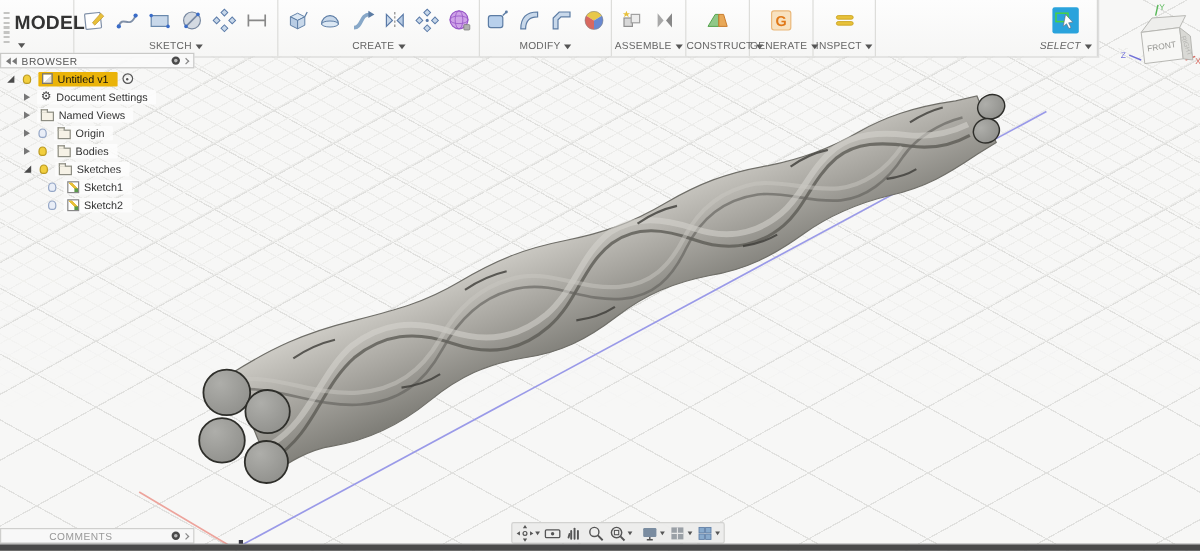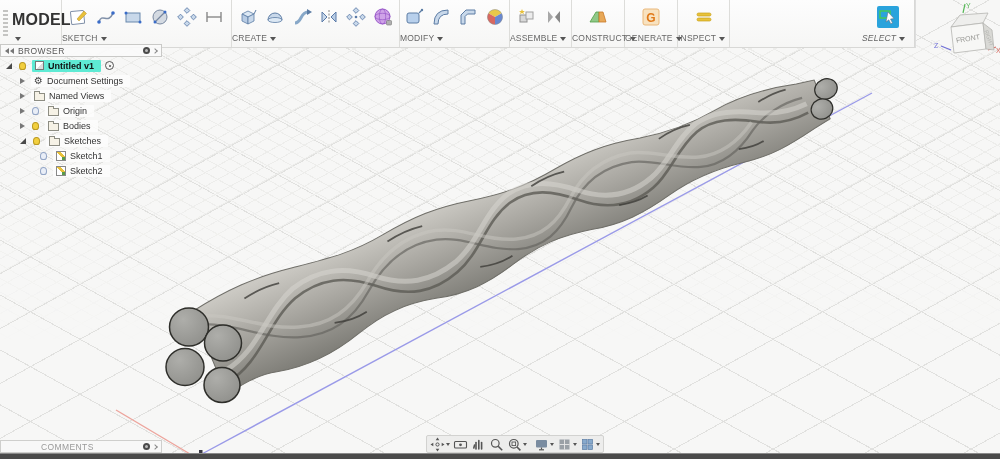--- a/index.html
+++ b/index.html
@@ -22,21 +22,21 @@
     mask-image:linear-gradient(180deg,#000 0%,#000 45%,transparent 95%);
   }
 
   
   #toolbar { position:absolute; left:0; top:0; width:916px; height:48px;
     background:linear-gradient(#fdfdfd,#f6f6f5); border-bottom:1px solid #d8d8d6;
     border-right:1px solid #ddd; }
   .grip { position:absolute; left:3px; top:10px; width:5px; height:28px;
     background:repeating-linear-gradient(180deg,#c4c4c2 0 2px, transparent 2px 4px); }
   .tgroup { position:absolute; top:0; height:47px; border-right:1px solid #ddddda; }
-  .tg-label { position:absolute; left:0; right:0; bottom:4px; text-align:left;
+  .tg-label { position:absolute; left:0; right:0; bottom:4px; text-align:center;
     font-size:8.5px; color:#666; letter-spacing:.2px; white-space:nowrap; }
   .caret { display:inline-block; width:0; height:0; border-left:3px solid transparent;
     border-right:3px solid transparent; border-top:4px solid #555; margin-left:3px; vertical-align:middle; }
   .icon-row { position:absolute; top:4px; left:0; right:0; display:flex; justify-content:center; gap:2px; }
   .tbtn { width:25px; height:25px; display:flex; align-items:center; justify-content:center; border-radius:2px; }
   #model-btn { position:absolute; left:12px; top:11px; font-size:16px; color:#333;
     font-weight:bold; letter-spacing:.2px; }
 
   
   #browser-header { position:absolute; left:0; top:44px; width:162px; height:13px;
@@ -45,21 +45,21 @@
   .collapse-ic { display:flex; margin-left:4px; gap:1px; }
   .tri-left { width:0; height:0; border-top:3px solid transparent; border-bottom:3px solid transparent; border-right:4px solid #777; }
   .dot-ic { width:7px; height:7px; border-radius:50%; background:#4a4a4a; position:relative; margin-right:3px; }
   .dot-ic::after { content:""; position:absolute; left:2px; top:2px; width:3px; height:3px; border-radius:50%; background:#bbb; }
   .chev-r { width:4px; height:4px; border-right:1px solid #888; border-top:1px solid #888;
     transform:rotate(45deg); margin-right:4px; }
 
   .trow { position:absolute; height:15px; display:flex; align-items:center; }
   .chip { display:inline-flex; align-items:center; gap:4px; padding:1px 7px 1px 3px;
     background:rgba(253,253,253,.85); border-radius:1px; font-size:9px; color:#333; white-space:nowrap; }
-  .chip.sel { background:#5eead4; color:#111; font-weight:bold; }
+  .chip.sel { background:#eab308; color:#111; font-weight:normal; }
   .tw-c { width:0; height:0; border-top:3.5px solid transparent; border-bottom:3.5px solid transparent; border-left:5px solid #777; }
   .tw-e { width:0; height:0; border-left:6px solid transparent; border-bottom:6px solid #4a4a4a; }
   .bulb { width:7px; height:8px; border-radius:50% 50% 42% 42%; position:relative; }
   .bulb.on  { background:#f2cf3e; border:1px solid #bb9a22; }
   .bulb.off { background:#e9eef7; border:1px solid #94a6c6; }
   .ic-cube { width:9px; height:9px; background:linear-gradient(135deg,#fff 55%,#ddd 56%); border:1px solid #777; }
   .ic-gear { font-size:10px; color:#444; line-height:10px; font-family:"DejaVu Sans",sans-serif; }
   .ic-folder { width:11px; height:8px; background:#f6f2e6; border:1px solid #8d8d83; position:relative; margin-top:2px; }
   .ic-folder::before { content:""; position:absolute; left:-1px; top:-3px; width:4px; height:2px;
     background:#f6f2e6; border:1px solid #8d8d83; border-bottom:none; }

